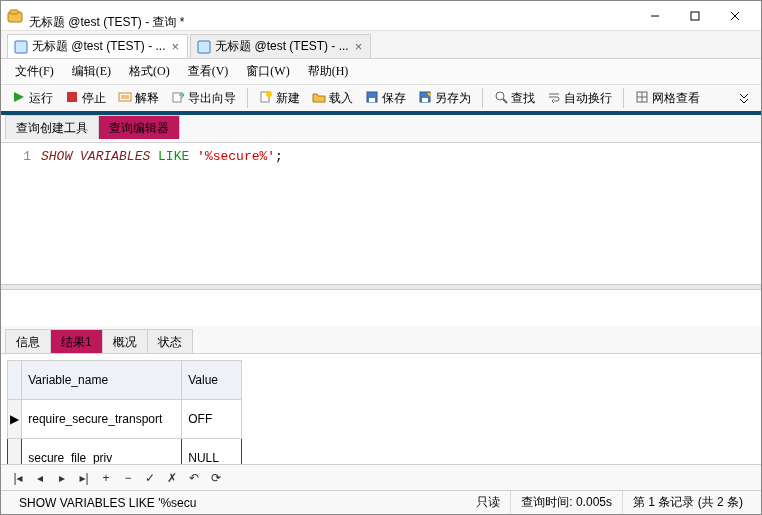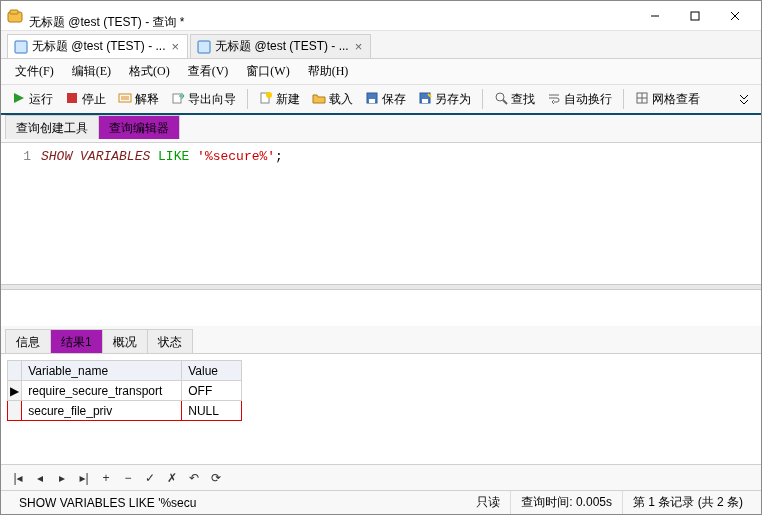--- a/index.html
+++ b/index.html
@@ -10,38 +10,38 @@
 .win-controls { display: flex; }
 .win-btn { width: 40px; height: 28px; display: flex; align-items: center; justify-content: center; cursor: pointer; }
 .doc-tabs { height: 28px; display: flex; align-items: flex-end; padding-left: 6px; border-bottom: 1px solid #d0d0d0; background: #f5f5f5; }
 .doc-tab { height: 24px; display: flex; align-items: center; padding: 0 6px; border: 1px solid #d0d0d0; border-bottom: none; margin-right: 2px; background: #fff; gap: 4px; cursor: pointer; }
 .doc-tab.active { background: #fff; }
 .doc-tab:not(.active) { background: #eee; }
 .doc-tab .tab-close { font-size: 13px; color: #666; padding: 0 2px; cursor: pointer; }
 .tab-icon { width: 14px; height: 14px; }
 .menubar { height: 26px; display: flex; align-items: center; padding: 0 10px; gap: 10px; border-bottom: 1px solid #e0e0e0; background: #fafafa; }
 .menu-item { cursor: pointer; padding: 3px 4px; font-family: Liberation Serif, serif; }
-.toolbar { height: 30px; display: flex; align-items: center; padding: 0 6px; border-bottom: 2px solid #0c4a6e; background: #f8f8f8; gap: 2px; }
+.toolbar { height: 30px; display: flex; align-items: center; padding: 0 6px; border-bottom: 4px solid #0c4a6e; background: #f8f8f8; gap: 2px; }
 .tb-btn { display: flex; align-items: center; padding: 2px 4px; gap: 3px; cursor: pointer; border: 1px solid transparent; }
 .tb-sep { width: 1px; height: 20px; background: #ccc; margin: 0 4px; }
 .tb-overflow { margin-left: auto; padding: 0 6px; cursor: pointer; }
 .subtabs { height: 28px; display: flex; align-items: flex-start; padding-left: 4px; border-bottom: 1px solid #d0d0d0; background: #f8f8f8; }
 .subtab { height: 24px; padding: 4px 10px; border: 1px solid #d0d0d0; border-bottom: none; background: #eee; cursor: pointer; margin-right: -1px; }
-.subtab.active { background: #a21caf; z-index: 1; }
+.subtab.active { background: #be185d; z-index: 1; }
 .editor { flex: 1; background: #fff; display: flex; font-family: "Courier New", monospace; font-size: 13px; padding: 6px 0; min-height: 60px; }
 .gutter { width: 40px; text-align: right; padding: 0 10px; color: #888; }
 .code-line .kw { color: #7f1d1d; font-style: italic; }
 .code-line .kw2 { color: #009e00; }
 .code-line .str { color: #c00; }
 .splitter { height: 6px; background: #e8e8e8; border-top: 1px solid #ccc; border-bottom: 1px solid #ccc; cursor: row-resize; }
 .results-area { display: flex; flex-direction: column; margin-top: 36px; }
 .result-tabs { height: 28px; display: flex; align-items: flex-end; padding-left: 4px; border-bottom: 1px solid #d0d0d0; background: #f8f8f8; }
 .result-panel { padding: 6px; background: #fff; height: 110px; overflow: auto; }
 table.grid { border-collapse: collapse; font-size: 12px; }
-table.grid th, table.grid td { border: 1px solid #d0d0d0; padding: 2px 6px; text-align: left; height: 20px; }
+table.grid th, table.grid td { border: 1px solid #d0d0d0; padding: 12px 6px; text-align: left; height: 20px; }
 table.grid th { background: #eef2f8; font-weight: normal; }
 table.grid td.rowhdr { width: 14px; background: #f4f4f4; padding: 0 2px; border-color: #d0d0d0; }
 tr.selected td { border: 1px solid #d00 !important; background: #fff; }
 table.grid th.col1 { width: 160px; }
 table.grid th.col2 { width: 60px; }
 .nav-toolbar { height: 26px; display: flex; align-items: center; padding: 0 8px; gap: 4px; border-top: 1px solid #d0d0d0; background: #f8f8f8; }
 .nav-btn { width: 18px; height: 18px; display: flex; align-items: center; justify-content: center; cursor: pointer; color: #333; }
 .statusbar { height: 24px; display: flex; align-items: center; padding: 0 8px; border-top: 1px solid #d0d0d0; background: #f8f8f8; font-size: 12px; }
 .status-cell { padding: 0 10px; border-right: 1px solid #ddd; height: 100%; display: flex; align-items: center; }
 .status-cell:first-child { flex: 1; border-right: none; }

